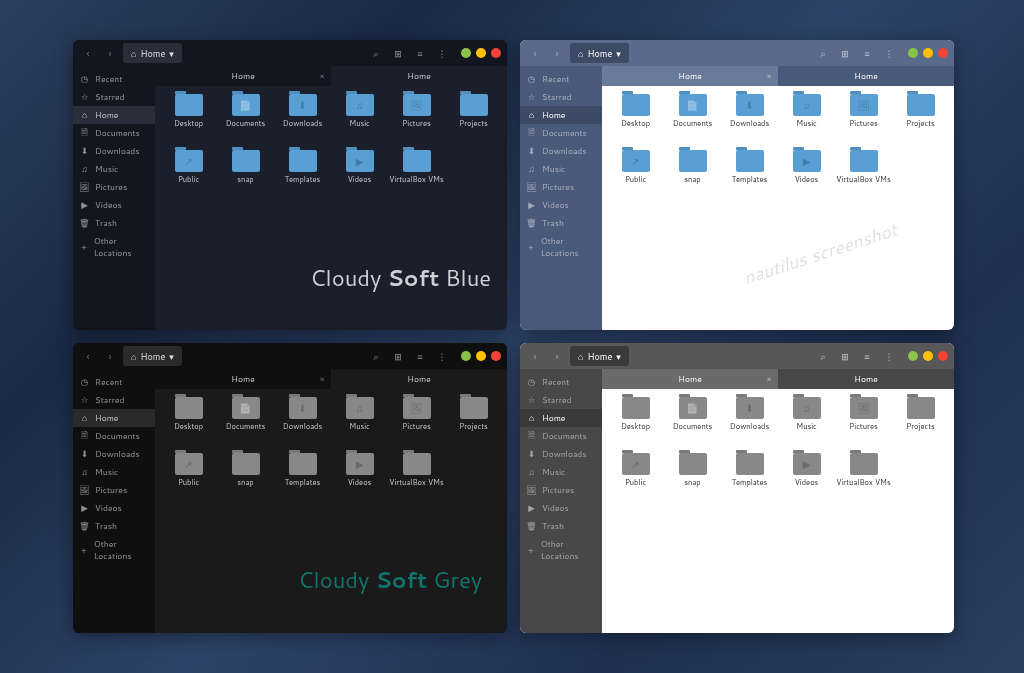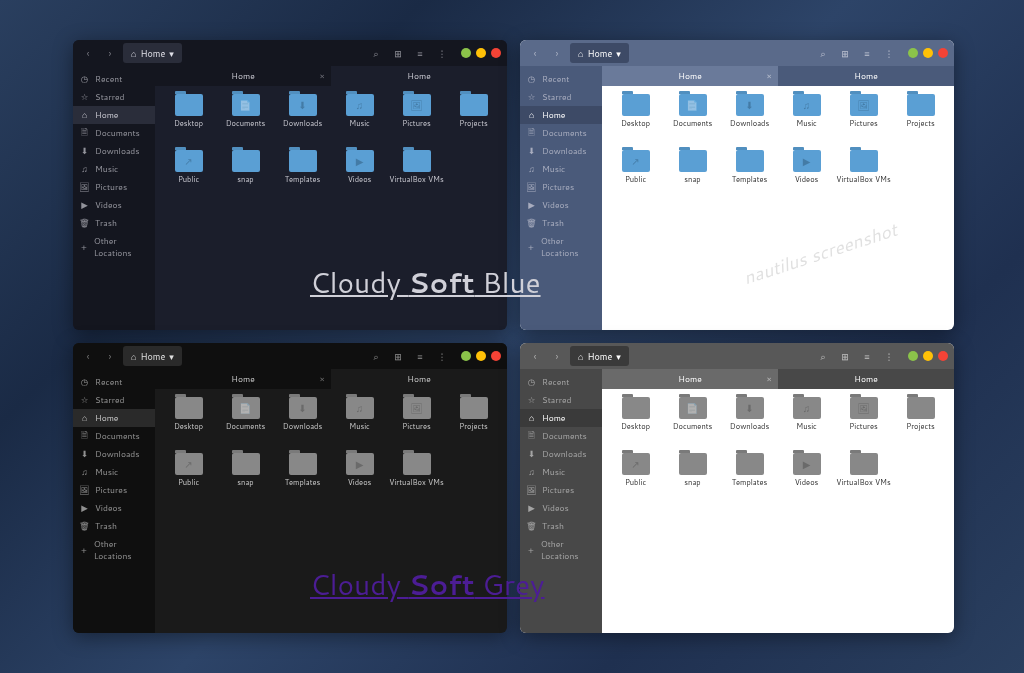--- a/index.html
+++ b/index.html
@@ -103,24 +103,23 @@
 }
 .folder-glyph {
   position: absolute;
   inset: 0;
   display: flex; align-items: center; justify-content: center;
   font-size: 10px;
   opacity: 0.35;
 }
 .theme-label {
   position: absolute;
-  font-size: 28px;
+  font-size: 22px;
   font-weight: 300;
   pointer-events: none;
-  text-decoration: underline;
 }
 .theme-label b { font-weight: 700; }
 .watermark {
   position: absolute;
   font-size: 18px;
   font-style: italic;
   opacity: 0.25;
   transform: rotate(-18deg);
   pointer-events: none;
 }
@@ -750,14 +749,14 @@
       <div class="folder-icon">
         <div class="folder-glyph"></div>
       </div>
       <span>VirtualBox VMs</span>
     </div>
         </div>
       </div>
     </div>
   </div>
 <div class="theme-label" style="left: 310px; top: 262px; color: rgb(208, 208, 216);">Cloudy <b>Soft</b> Blue</div>
-<div class="theme-label" style="left: 310px; top: 564px; color: #4c1d95;">Cloudy <b>Soft</b> Grey</div>
+<div class="theme-label" style="left: 298px; top: 564px; color: #0f766e;">Cloudy <b>Soft</b> Grey</div>
 <div class="watermark" style="left: 740px; top: 240px; color: rgb(136, 136, 136);">nautilus screenshot</div>
 
 </body></html>

